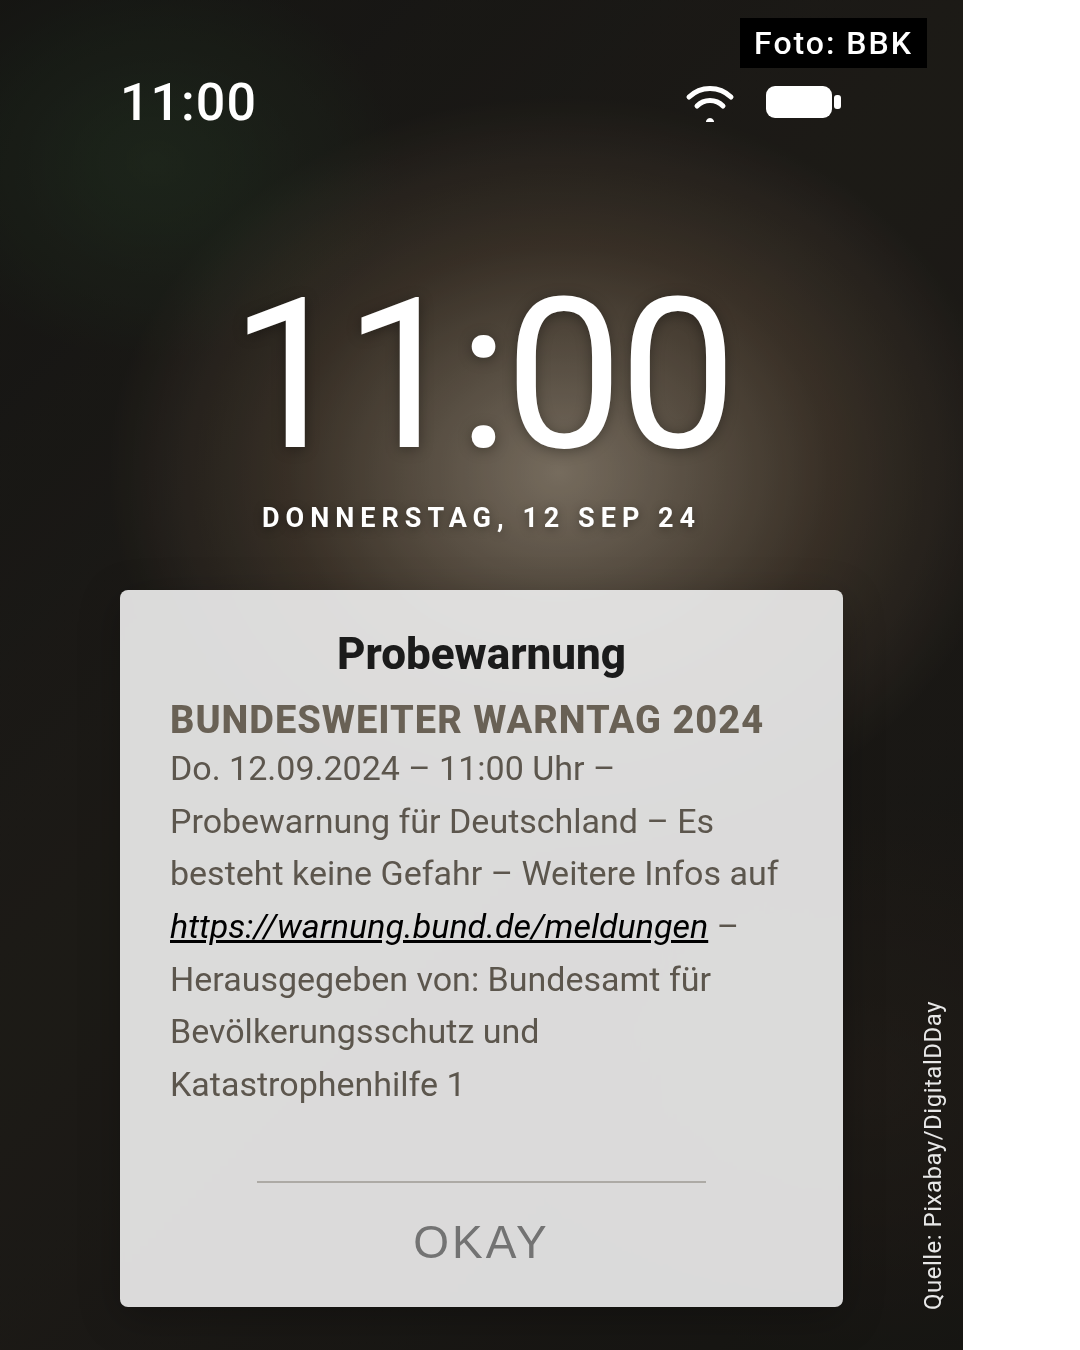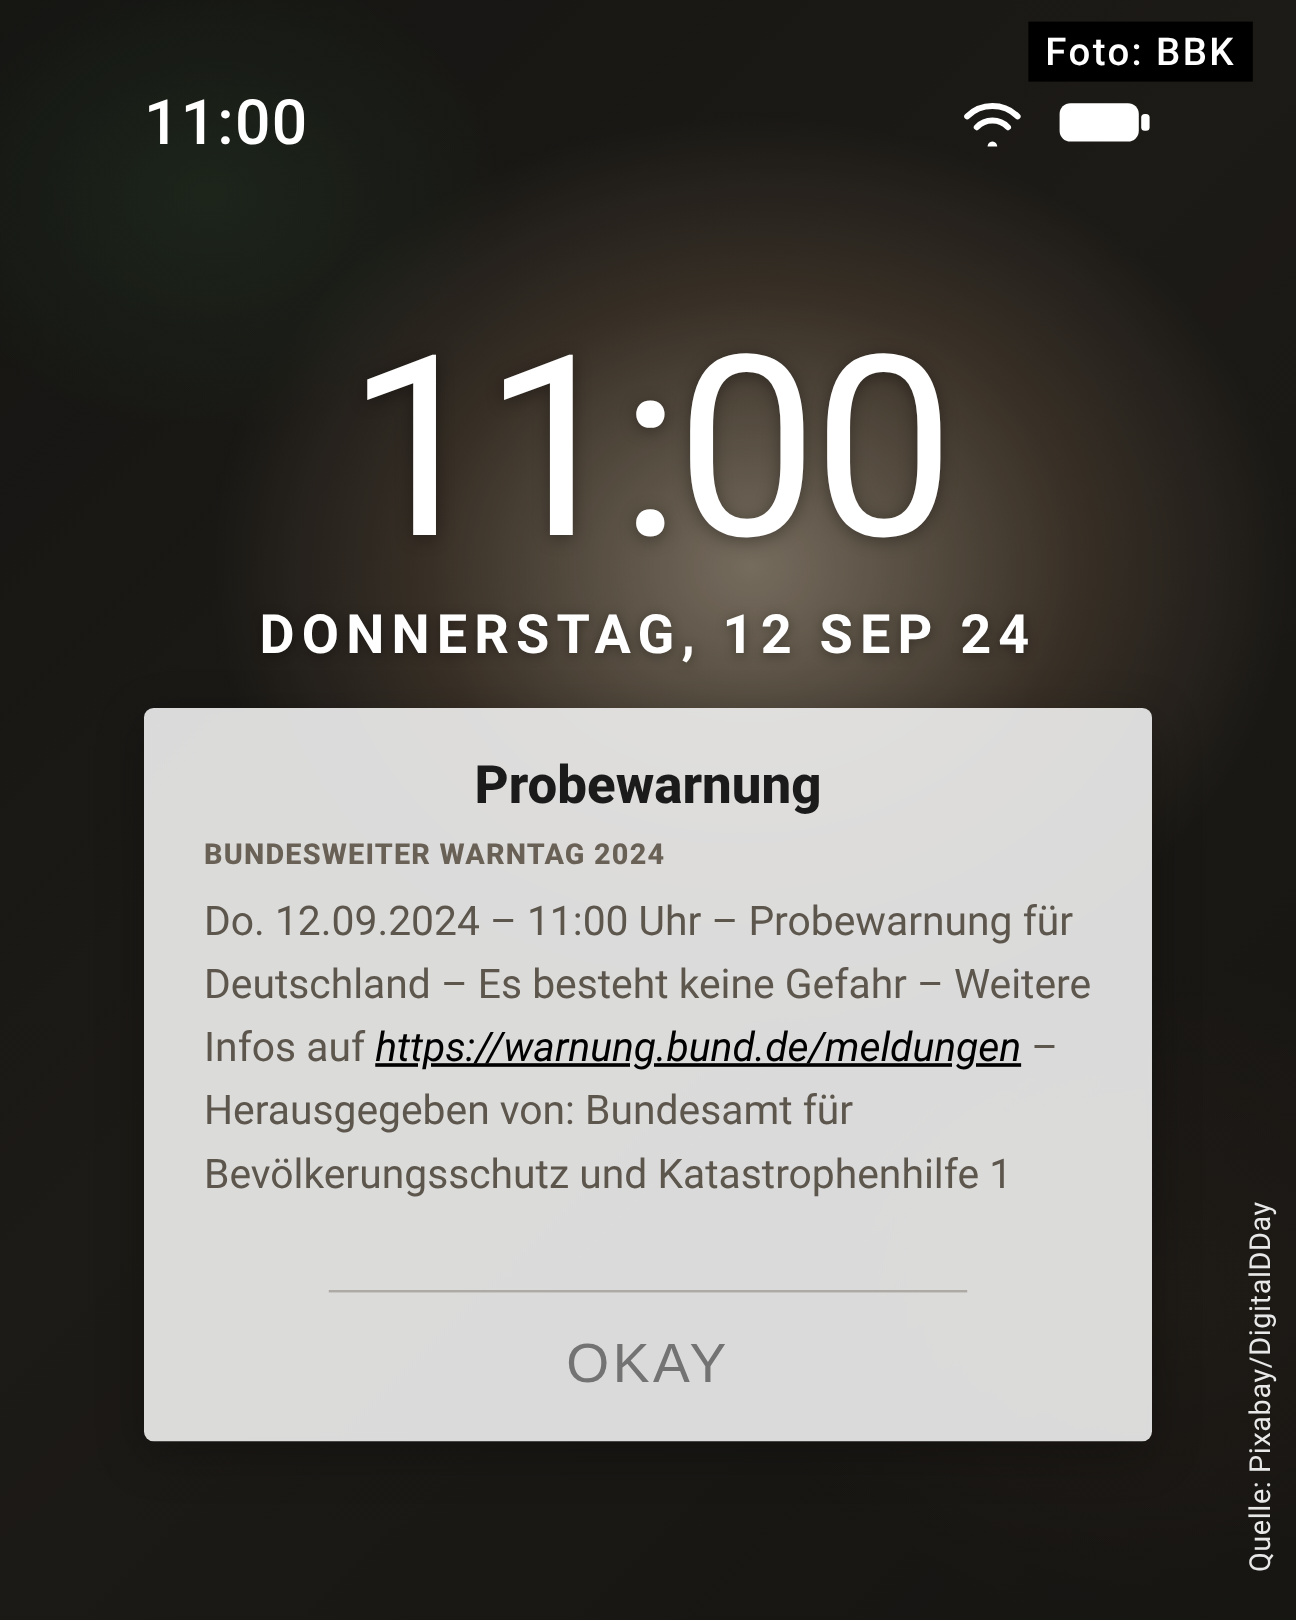--- a/index.html
+++ b/index.html
@@ -1,19 +1,19 @@
 <!DOCTYPE html>
 <html><head>
 <meta charset="utf-8">
 <style>
   * { margin: 0; padding: 0; box-sizing: border-box; }
   html, body { width: 1080px; height: 1350px; overflow: hidden; font-family: -apple-system, BlinkMacSystemFont, "Segoe UI", Roboto, Helvetica, Arial, sans-serif; }
   .screen {
     position: relative;
-    width: 1080px;
+    width: 963px;
     height: 1350px;
     background:
       radial-gradient(ellipse 600px 500px at 58% 35%, rgba(220,200,170,0.55), rgba(120,95,70,0.35) 45%, rgba(25,25,22,0.5) 75%),
       radial-gradient(ellipse 350px 280px at 16% 12%, rgba(50,90,50,0.55), transparent 70%),
       radial-gradient(ellipse 500px 400px at 90% 80%, rgba(60,45,35,0.6), transparent 70%),
       linear-gradient(135deg, #1a1a17 0%, #2b2620 45%, #1c1a16 100%);
     filter: saturate(0.9);
   }
   .screen::after {
     content: "";
@@ -76,21 +76,21 @@
   }
   .lock-time {
     font-size: 210px;
     font-weight: 400;
     letter-spacing: -4px;
     line-height: 1;
     text-shadow: 0 2px 14px rgba(0,0,0,0.35);
   }
   .lock-date {
     margin-top: 22px;
-    font-size: 45px;
+    font-size: 27px;
     font-weight: 700;
     letter-spacing: 6px;
     text-shadow: 0 2px 10px rgba(0,0,0,0.35);
   }
   .alert-card {
     position: absolute;
     left: 120px;
     right: 120px;
     top: 590px;
     background: rgba(235,235,235,0.92);
@@ -101,25 +101,25 @@
     backdrop-filter: blur(2px);
   }
   .alert-title {
     text-align: center;
     font-size: 44px;
     font-weight: 800;
     color: #1b1b1b;
     margin-bottom: 18px;
   }
   .alert-subtitle {
-    font-size: 24px;
+    font-size: 38px;
     font-weight: 800;
     color: #6a6154;
     letter-spacing: 1px;
-    margin-bottom: 16px;
+    margin-bottom: 0;
   }
   .alert-body {
     font-size: 34px;
     line-height: 1.55;
     color: #5d564c;
     font-weight: 400;
   }
   .alert-body a {
     color: #000000;
     font-style: italic;

